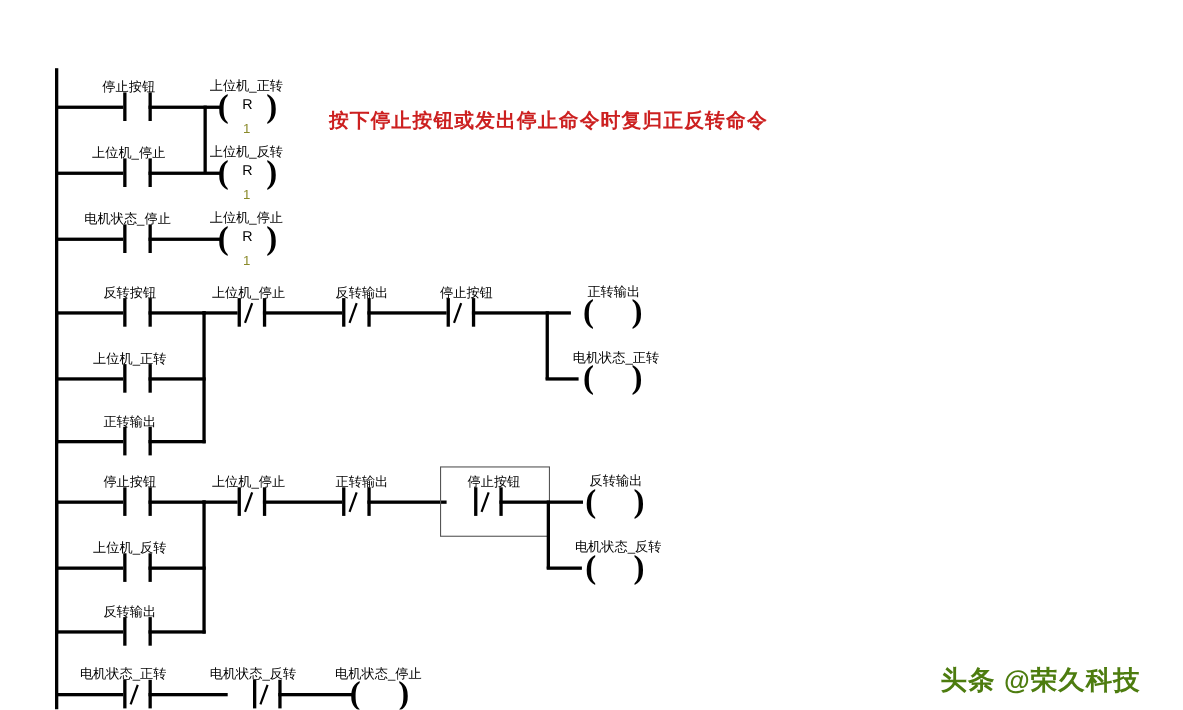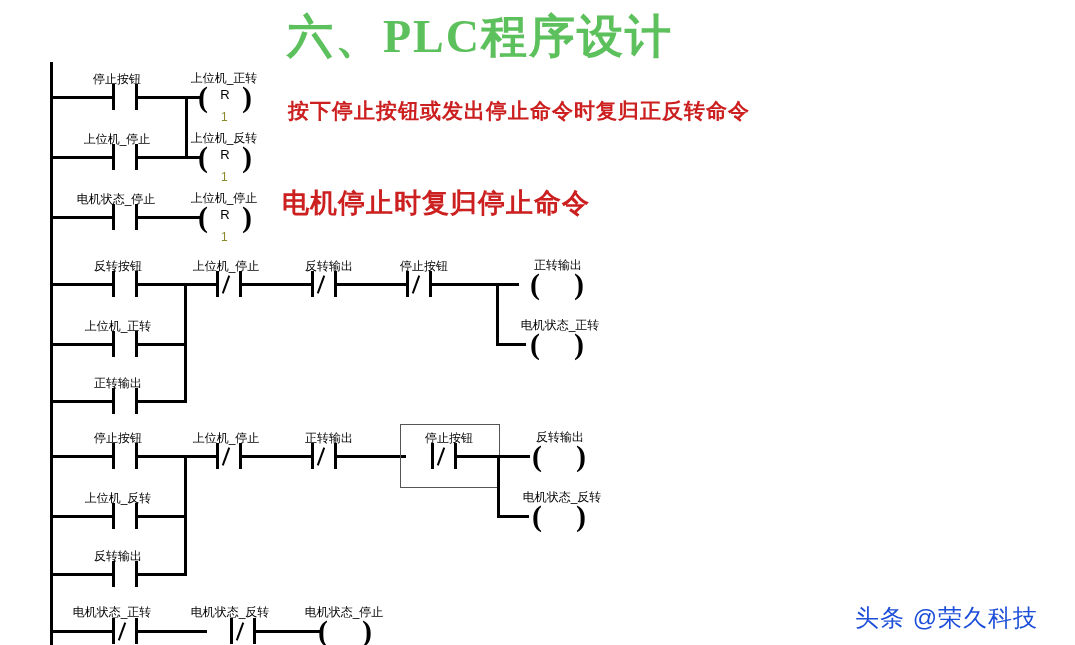--- a/index.html
+++ b/index.html
@@ -25,22 +25,22 @@
     position:absolute;
     font-family:"Liberation Serif","DejaVu Serif",serif;
     font-weight:bold;
     color:#cc2020;
     white-space:nowrap;
     letter-spacing:1px;
   }
   .watermark{
     position:absolute;
     font-family:"Liberation Sans","DejaVu Sans",sans-serif;
-    font-weight:normal;
-    color:#1d4ed8;
+    font-weight:bold;
+    color:#4d7c0f;
     white-space:nowrap;
     letter-spacing:1px;
   }
 
   
   .rail{position:absolute;background:#000;width:3px;}
   .wire-h{position:absolute;background:#000;height:3px;}
   .wire-v{position:absolute;background:#000;width:3px;}
 
   
@@ -80,24 +80,22 @@
     font-family:"Liberation Sans","DejaVu Sans",sans-serif;
     font-size:12px;color:#8a8a2a;white-space:nowrap;
   }
   .selbox{position:absolute;border:1.5px solid #555;background:transparent;}
 </style>
 </head>
 <body>
 
 <div id="stage">
 
-  <div class="title" style="left:287px;top:6px;font-size:46px;">六、PLC程序设计</div>
-
-  <div class="annot" style="left:288px;top:97px;font-size:21px;">按下停止按钮或发出停止命令时复归正反转命令</div>
-  <div class="annot" style="left:282px;top:185px;font-size:27px;">电机停止时复归停止命令</div>
+
+  <div class="annot" style="left:299px;top:97px;font-size:18px;">按下停止按钮或发出停止命令时复归正反转命令</div>
 
   <div class="watermark" style="left:855px;top:602px;font-size:24px;">头条 @荣久科技</div>
 
   <div class="rail" style="left:50px;top:62px;height:583px;"></div>
 
   <div>
     <div class="wire-h" style="left:50px;top:96px;width:62px;"></div>
     <div class="lbl" style="left:72px;top:71px;width:90px;">停止按钮</div>
     <div class="contact" style="left:112px;top:84px;">
       <div class="bar l"></div>

